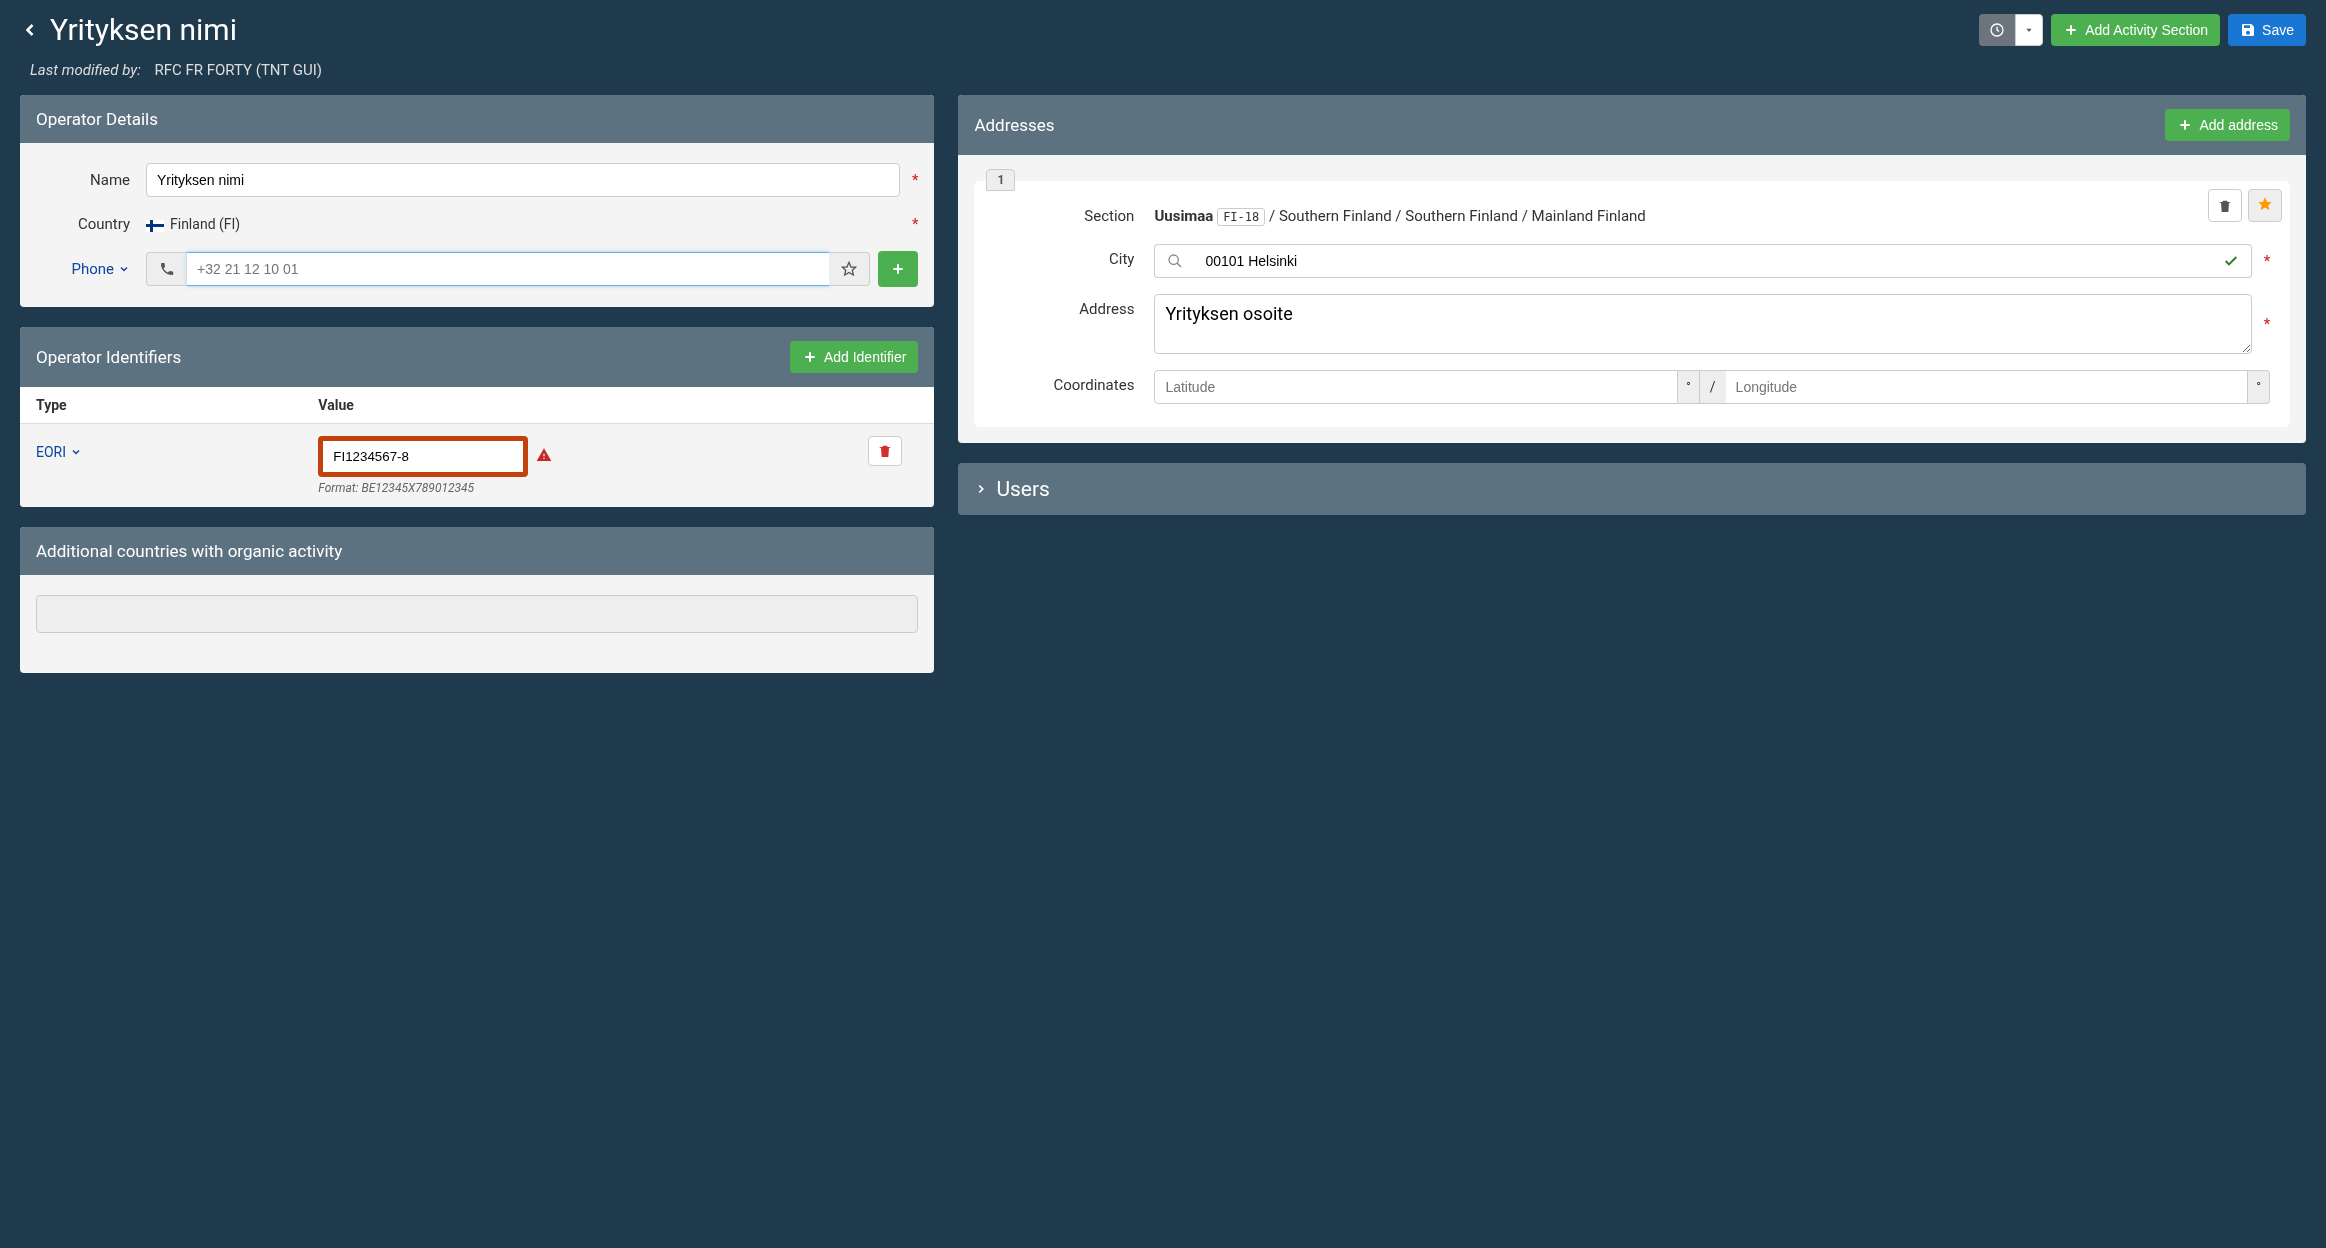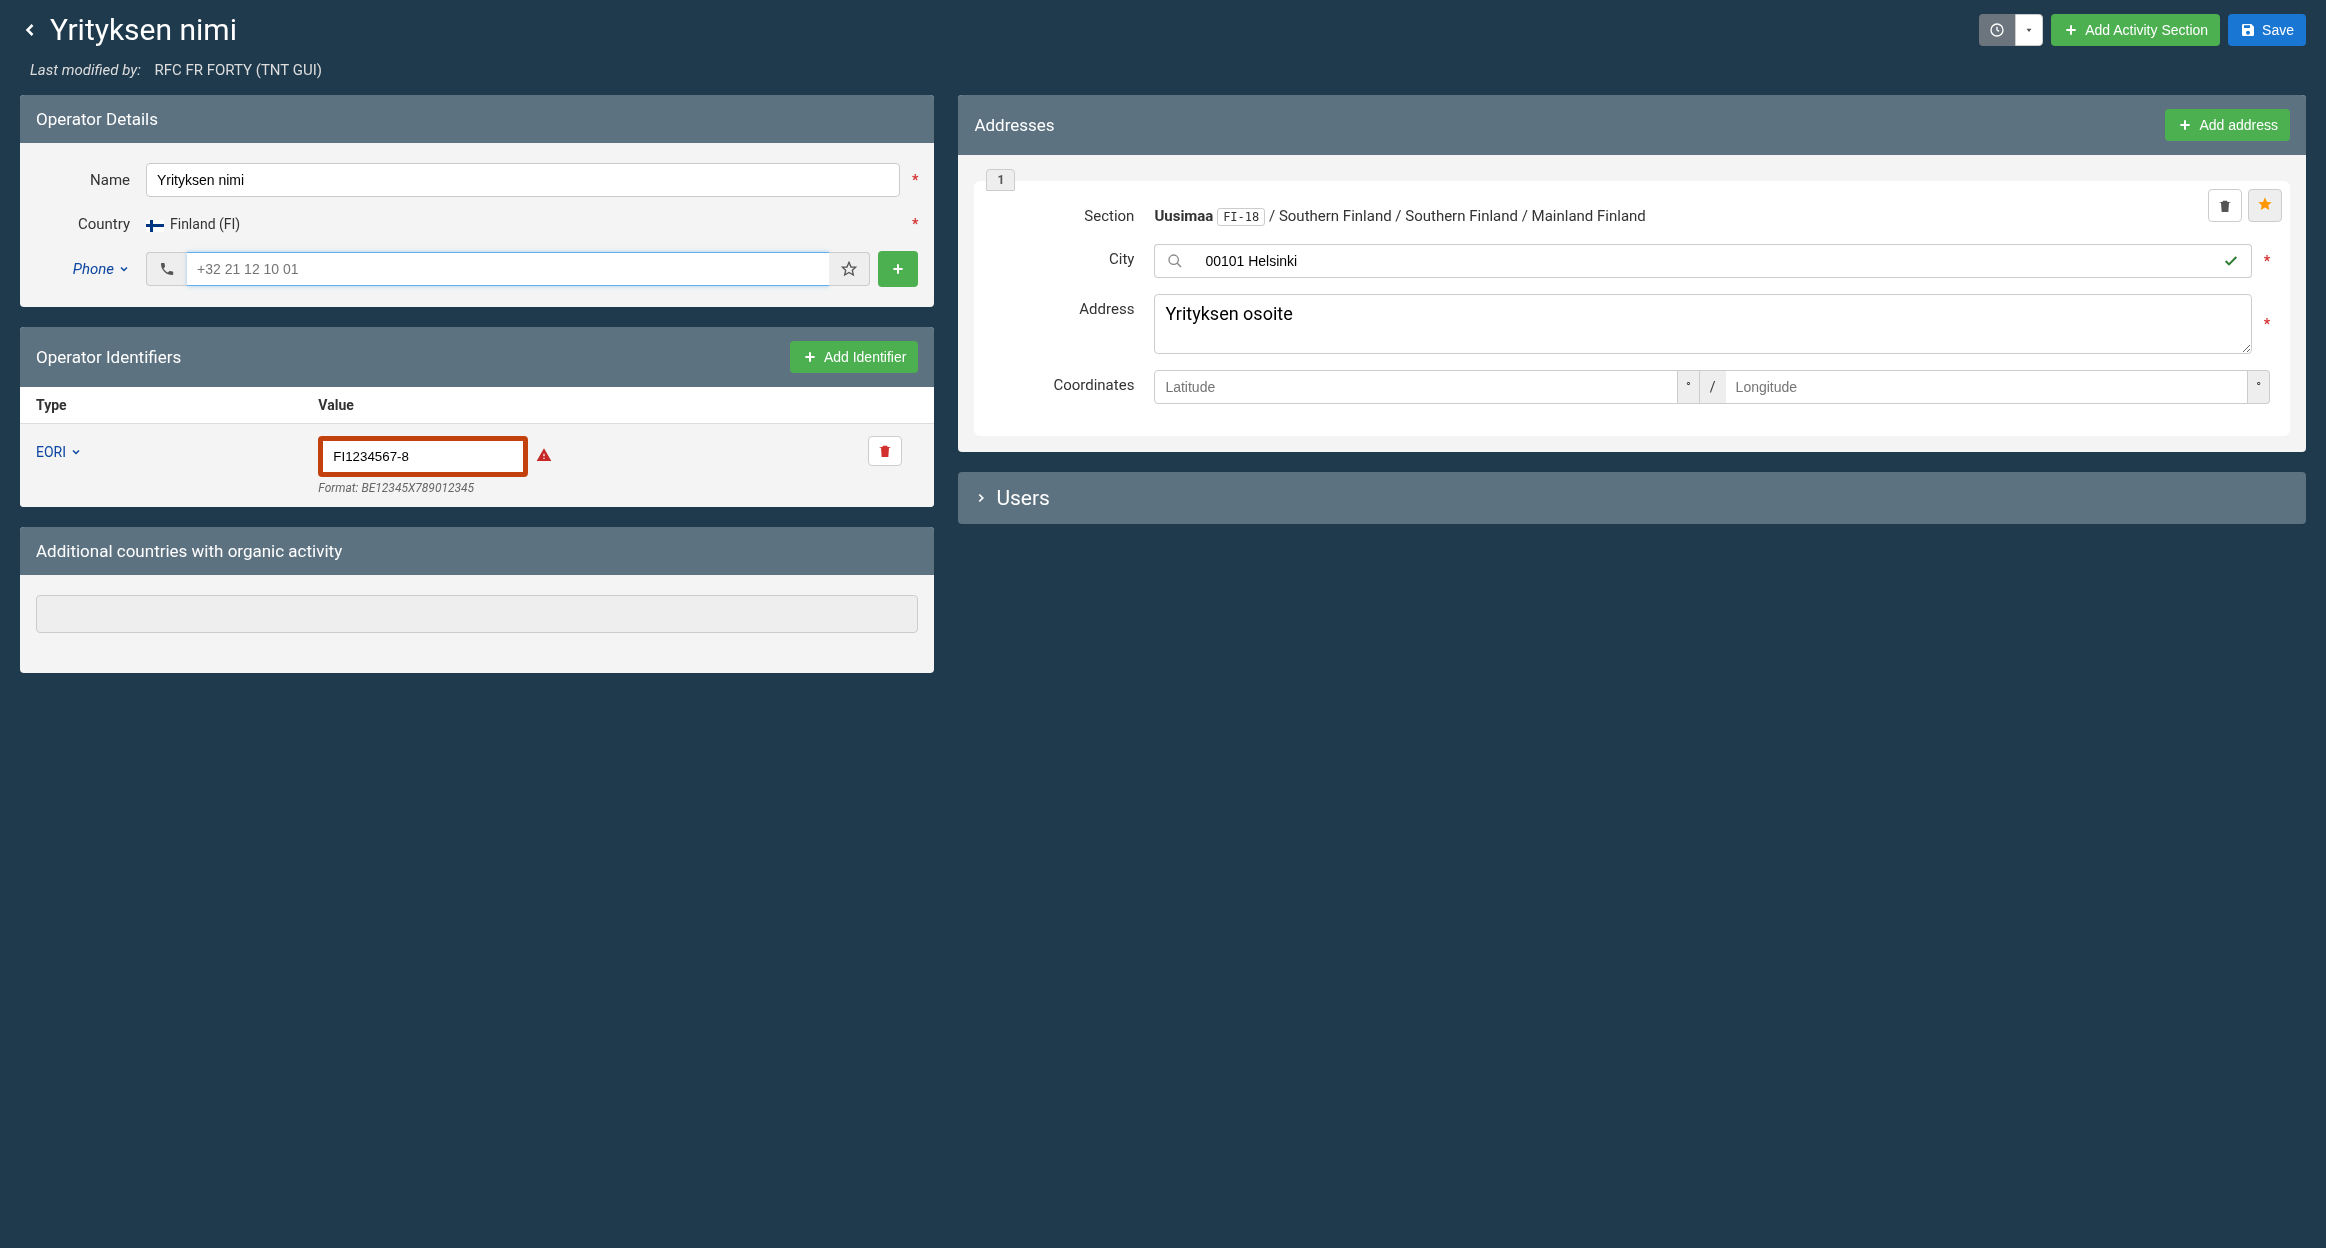--- a/index.html
+++ b/index.html
@@ -111,21 +111,20 @@
     }
     .input-focused { border-color: #66afe9; box-shadow: 0 0 4px rgba(102,175,233,.6); outline: none; }
     .req-star { color: #d32f2f; font-weight: bold; margin-left: 4px; }
     .dropdown-label {
       color: #0d47a1;
       font-size: 15px;
       display: inline-flex;
       align-items: center;
       gap: 4px;
       cursor: pointer;
-      font-style: italic;
     }
     .input-group { display: flex; align-items: stretch; flex: 1; }
     .input-addon {
       background: #eee;
       border: 1px solid #ccc;
       border-radius: 4px 0 0 4px;
       padding: 8px 12px;
       display: flex;
       align-items: center;
       color: #555;
@@ -253,21 +252,21 @@
       border-radius: 4px;
       padding: 6px 8px;
       cursor: pointer;
       color: #ff9800;
     }
     .addr-row {
       display: flex;
       align-items: flex-start;
       margin-bottom: 16px;
     }
-    .addr-row:last-child { margin-bottom: 12px; }
+    .addr-row:last-child { margin-bottom: 3px; }
     .addr-label {
       flex: 0 0 160px;
       text-align: right;
       padding-right: 20px;
       font-size: 15px;
       padding-top: 6px;
     }
     .addr-value { flex: 1; display: flex; align-items: center; gap: 8px; }
     .region-text { font-size: 15px; line-height: 1.5; padding-top: 4px; }
     .region-text strong { font-weight: bold; }

